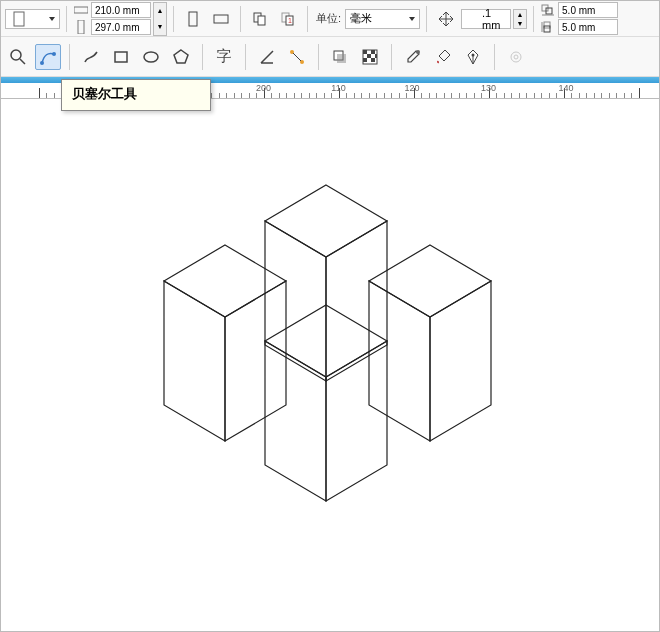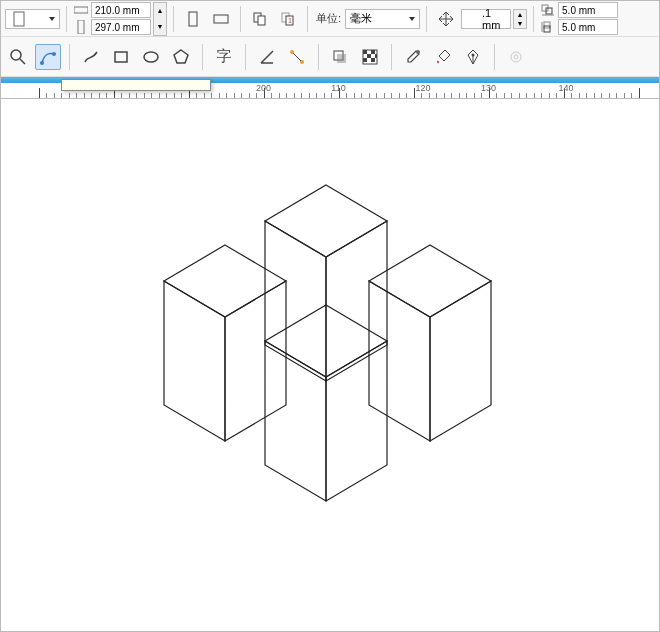--- a/index.html
+++ b/index.html
@@ -429,21 +429,21 @@
     <div class="ruler-tick minor" style="left: 345px;"></div>
     <div class="ruler-tick minor" style="left: 352.5px;"></div>
     <div class="ruler-tick minor" style="left: 360px;"></div>
     <div class="ruler-tick minor" style="left: 367.5px;"></div>
     <div class="ruler-tick minor" style="left: 375px;"></div>
     <div class="ruler-tick minor" style="left: 382.5px;"></div>
     <div class="ruler-tick minor" style="left: 390px;"></div>
     <div class="ruler-tick minor" style="left: 397.5px;"></div>
     <div class="ruler-tick minor" style="left: 405px;"></div>
     <div class="ruler-tick major" style="left: 412.5px;"></div>
-    <div class="ruler-label" style="left: 422px;">120</div>
+    <div class="ruler-label" style="left: 411px;">120</div>
     <div class="ruler-tick minor" style="left: 420px;"></div>
     <div class="ruler-tick minor" style="left: 427.5px;"></div>
     <div class="ruler-tick minor" style="left: 435px;"></div>
     <div class="ruler-tick minor" style="left: 442.5px;"></div>
     <div class="ruler-tick minor" style="left: 450px;"></div>
     <div class="ruler-tick minor" style="left: 457.5px;"></div>
     <div class="ruler-tick minor" style="left: 465px;"></div>
     <div class="ruler-tick minor" style="left: 472.5px;"></div>
     <div class="ruler-tick minor" style="left: 480px;"></div>
     <div class="ruler-tick major" style="left: 487.5px;"></div>
@@ -465,20 +465,21 @@
     <div class="ruler-tick minor" style="left: 592.5px;"></div>
     <div class="ruler-tick minor" style="left: 600px;"></div>
     <div class="ruler-tick minor" style="left: 607.5px;"></div>
     <div class="ruler-tick minor" style="left: 615px;"></div>
     <div class="ruler-tick minor" style="left: 622.5px;"></div>
     <div class="ruler-tick minor" style="left: 630px;"></div>
     <div class="ruler-tick major" style="left: 637.5px;"></div>
   </div>
 
 <div class="tooltip">
+  <div class="tooltip-title">贝塞尔工具</div>
 </div>
 
 <div class="canvas-area">
   <svg width="660" height="534" viewBox="0 0 660 534">
     <g fill="none" stroke="#222" stroke-width="1.2">
 
       <polygon points="325,86 386,122 325,158 264,122"></polygon>
       <polygon points="264,122 264,246 325,282 325,158"></polygon>
       <polygon points="325,158 325,282 386,246 386,122"></polygon>
 

